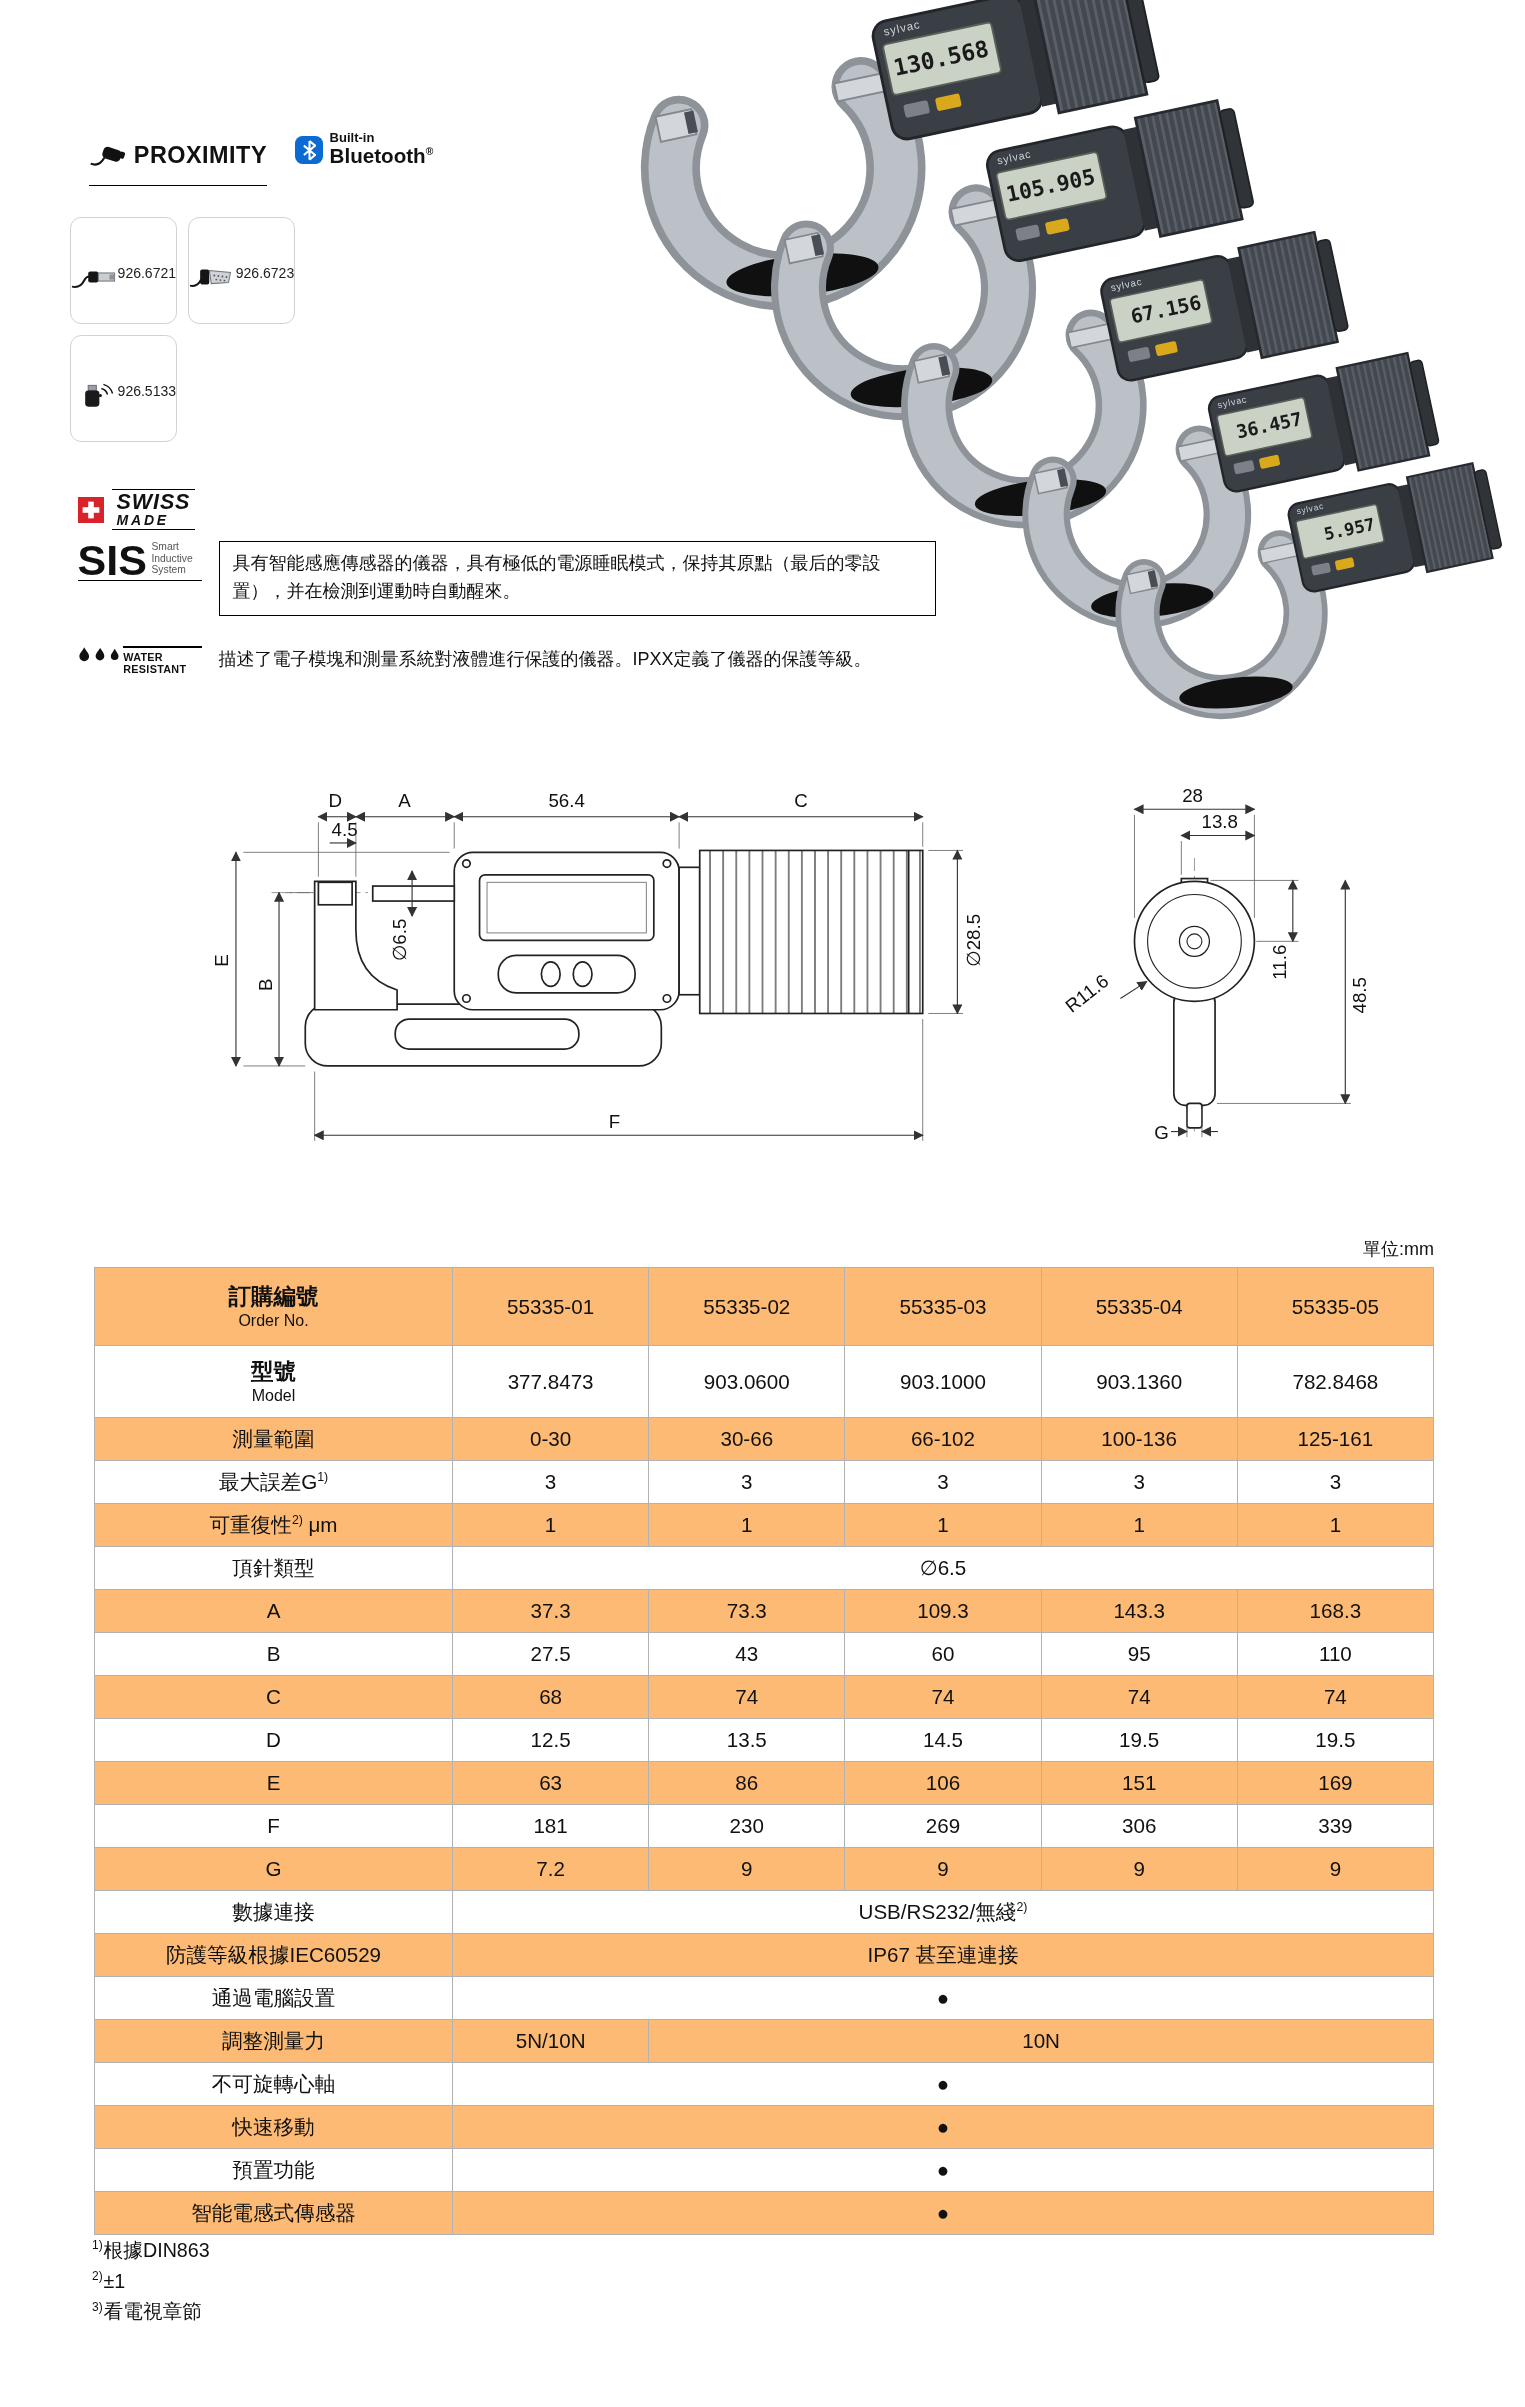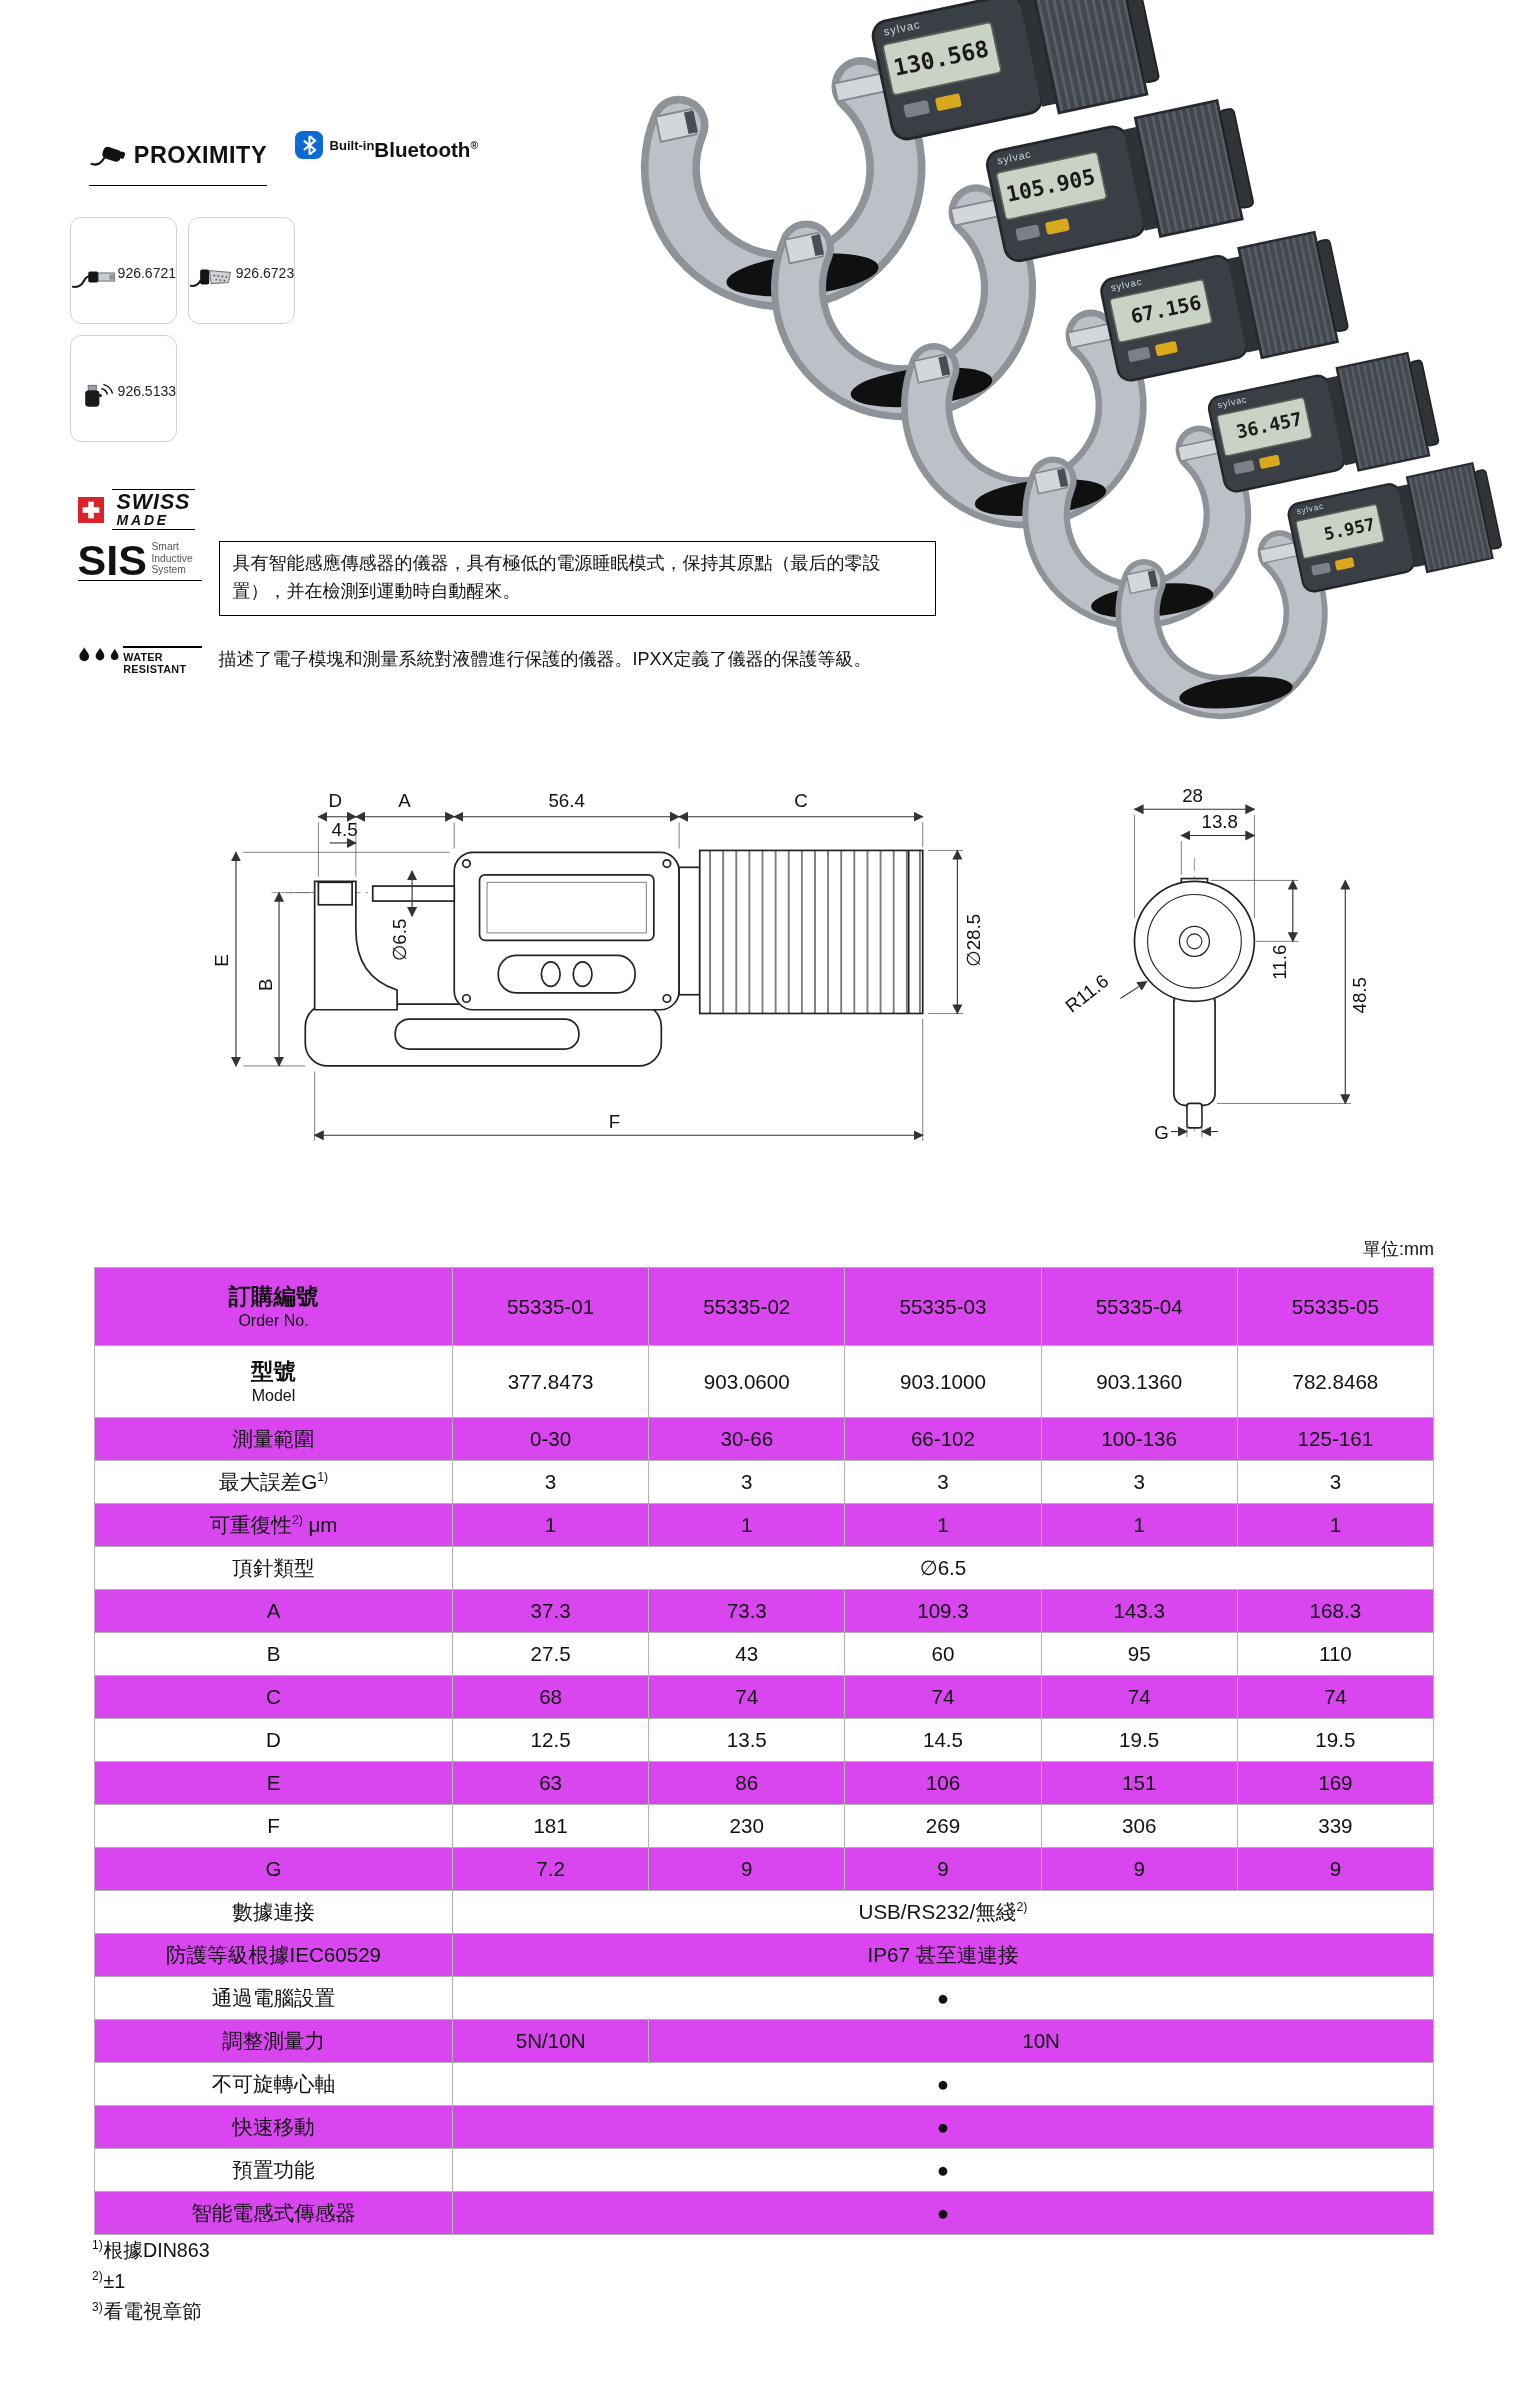--- a/index.html
+++ b/index.html
@@ -9,21 +9,21 @@
     margin:0 auto;
   }
   
   .left-col { position:absolute; left:70px; top:131px; width:899px; }
   .prox-row { position:absolute; left:19px; top:11.2px; display:flex; align-items:center; gap:7.5px;
               border-bottom:1.9px solid #000; padding-bottom:16px; width:178px; }
   .prox-label { font-weight:bold; font-size:23.4px; letter-spacing:0.5px; }
   .bt { position:absolute; left:225px; top:0; display:flex; align-items:flex-end; gap:6.6px; }
   .bt-icon { width:28px; height:28px; background:#0b6bd3; border-radius:7.5px; display:flex;
              align-items:center; justify-content:center; margin-bottom:1.9px; }
-  .bt-text { display:flex; flex-direction:row; line-height:1.05; }
+  .bt-text { display:flex; flex-direction:column; line-height:1.05; }
   .bt-builtin { font-size:13px; font-weight:bold; }
   .bt-name { font-size:20.6px; font-weight:bold; }
   .bt-name sup { font-size:10.3px; }
   .acc-grid { position:absolute; left:0; top:86px; width:244px; display:flex; flex-wrap:wrap; gap:11.2px; }
   .acc { width:107px; height:107px; border:1.9px solid #d2d2d2; border-radius:11.2px; background:#fff;
          display:flex; flex-direction:row; align-items:center; justify-content:space-between; padding-top:11.2px; box-sizing:border-box; }
   .acc-code { font-size:14px; color:#222; margin-bottom:6.6px; }
   .swiss { position:absolute; left:7.5px; top:358px; display:flex; align-items:center; gap:8.4px; }
   .swiss-text { border-top:1.9px solid #000; border-bottom:1.9px solid #000; padding:1.9px 4.7px; line-height:1.0; }
   .swiss-1 { font-size:21.5px; font-weight:bold; font-style:italic; letter-spacing:0.9px; }
@@ -55,21 +55,21 @@
   .tech text { font-size:20px; fill:#111; }
   .shape { fill:#fff; stroke:#222; stroke-width:1.8; }
   .dim { stroke:#333; stroke-width:1.2; fill:none; }
   .ext { stroke:#666; stroke-width:0.9; }
   .cl  { stroke:#888; stroke-width:0.9; stroke-dasharray:14 5 3 5; }
   
   .unit-note { position:absolute; left:94px; top:1237px; width:1340px; text-align:right; font-size:18px; }
   table.spec { position:absolute; left:94px; top:1267px; width:1340px; border-collapse:collapse; table-layout:fixed; }
   table.spec th, table.spec td { border:0.9px solid #b2b2b2; text-align:center; vertical-align:middle;
          font-size:20.6px; font-weight:normal; height:42px; padding:0 3.7px; }
-  tr.shaded th, tr.shaded td { background:#d946ef; }
+  tr.shaded th, tr.shaded td { background:#fdba74; }
   th.lbl { font-weight:bold; }
   tr.hrow th, tr.hrow td { height:77px; }
   tr.mrow th, tr.mrow td { height:71px; }
   .hzh { font-size:22.5px; font-weight:bold; line-height:1.25; }
   .hen { font-size:16px; font-weight:normal; line-height:1.2; }
   td.ord { font-weight:bold; font-size:21.5px; }
   td.dot { font-size:15px; }
   sup.fs { font-size:60%; }
   .sfx { margin-left:5.6px; }
   

